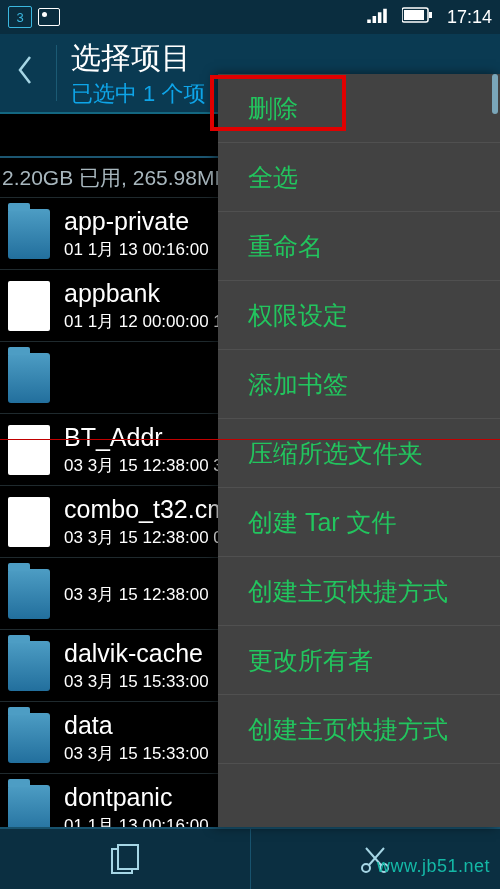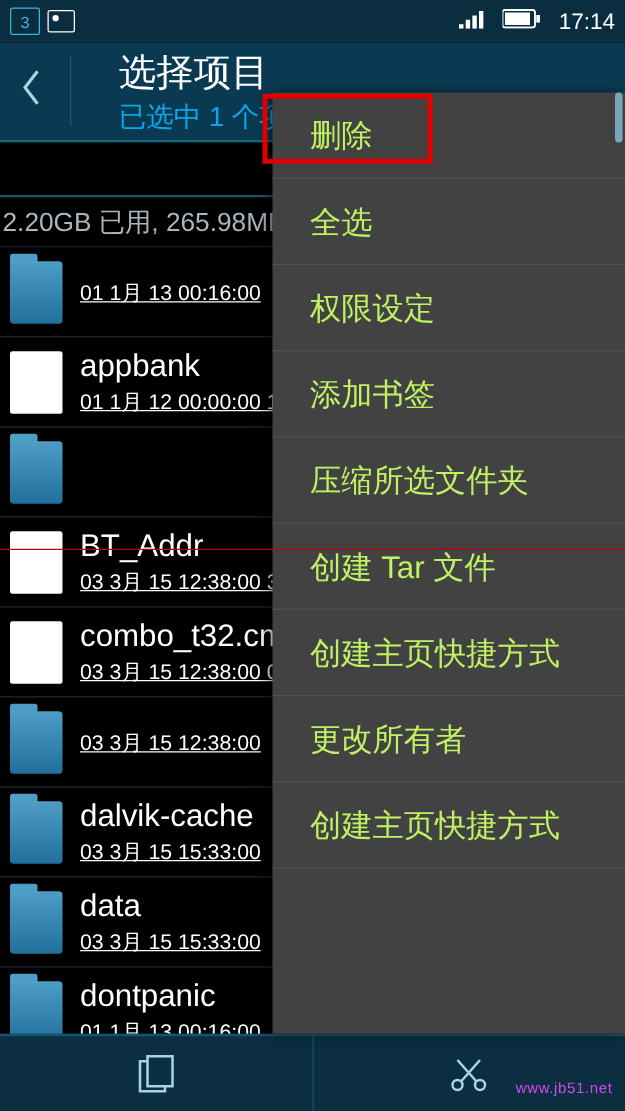--- a/index.html
+++ b/index.html
@@ -6,41 +6,41 @@
   body { width: 500px; height: 889px; background: #000; color: #fff; overflow: hidden; position: relative; }
   .status-bar { height: 34px; background: #0a2d3f; display: flex; align-items: center; justify-content: space-between; padding: 0 8px; font-size: 18px; }
   .status-left { display: flex; align-items: center; gap: 6px; }
   .status-right { display: flex; align-items: center; gap: 15px; }
   .badge-3 { width: 24px; height: 22px; border: 1.5px solid #3bb7df; border-radius: 2px; display: flex; align-items: center; justify-content: center; font-size: 13px; color: #3bb7df; position: relative; }
   .pic-icon { width: 22px; height: 18px; border: 1.5px solid #fff; border-radius: 2px; position: relative; }
   .pic-icon::after { content:""; position:absolute; top:3px; left:3px; width:5px; height:5px; border-radius:50%; background:#fff; }
   .header { height: 80px; background: #0a3a52; display: flex; align-items: center; padding: 0 10px; border-bottom: 2px solid #136781; }
   .back-chevron { width: 32px; font-size: 36px; color: #97c8d9; font-weight: 300; padding-left:6px; }
   .divider-v { width: 1px; height: 56px; background: #1b5a74; margin: 0 14px; }
-  .title-block { display: flex; flex-direction: column; margin-left: 24px; }
+  .title-block { display: flex; flex-direction: column; }
   .title-main { font-size: 30px; font-weight: 300; color: #ffffff; }
   .title-sub { font-size: 22px; font-weight: 300; color: #0ea5e9; }
   .tabs { display: flex; height: 44px; background: #000; border-bottom: 2px solid #1c5671; }
   .tab { flex: 1; display: flex; align-items: center; justify-content: center; font-size: 20px; font-weight: bold; color: #fff; }
   .storage { height: 40px; background: #000; color: #a8b7be; font-size: 21px; display:flex; align-items:center; padding-left:2px; border-bottom:1px solid #1f2a2e; }
   .file-list { background: #000; }
   .file-item { display: flex; align-items: center; padding: 6px 10px 6px 8px; border-bottom: 1px solid #1f2a2e; height: 72px; position:relative; }
   .icon-folder, .icon-file { width: 42px; height: 50px; margin-right: 14px; flex-shrink:0; }
   .icon-folder { background: linear-gradient(180deg,#4d9dc4,#226f9d); border-radius:3px; position:relative; }
   .icon-folder::before { content:""; position:absolute; top:-6px; left:0; width:22px; height:8px; background:#4d9dc4; border-radius:2px 2px 0 0; }
   .icon-file { background:#fff; border-radius:2px; }
   .file-text { display:flex; flex-direction:column; min-width:0; }
   .file-name { font-size: 25px; font-weight: 400; color:#fff; white-space:nowrap; overflow:hidden; }
-  .file-meta { font-size: 17px; color:#fff; margin-top:2px;text-decoration:underline; }
+  .file-meta { font-size: 17px; color:#fff; margin-top:2px; }
   .bottom-bar { position:absolute; bottom:0; left:0; right:0; height:62px; background:#0b2f41; display:flex; align-items:center; border-top:2px solid #18536e; }
   .bottom-btn { flex:1; display:flex; align-items:center; justify-content:center; height:100%; border-right:1px solid #18536e; color:#a6d6e5; }
   .bottom-btn:last-child { border-right:none; }
-  .watermark { position:absolute; bottom:12px; right:10px; font-size:12px; color:#d946ef; letter-spacing:0.5px; pointer-events:none;margin-left:44px; }
+  .watermark { position:absolute; bottom:12px; right:10px; font-size:18px; color:#14b8a6; letter-spacing:0.5px; pointer-events:none;margin-left:44px; }
   .context-menu { position:absolute; top:74px; right:0; width:282px; bottom:62px; background:#424242; display:flex; flex-direction:column; box-shadow:-4px 0 10px rgba(0,0,0,0.5); }
-  .menu-item { height:69px; display:flex; align-items:center; padding-left:30px; font-size:25px; font-weight:300; color:#bef264; border-bottom:1px solid #505050; }
+  .menu-item { height:69px; display:flex; align-items:center; padding-left:30px; font-size:25px; font-weight:300; color:#22c55e; border-bottom:1px solid #505050; }
   .red-box { position:absolute; top:75px; left:210px; width:136px; height:56px; border:4px solid #e00000; pointer-events:none; }
   .red-line { position:absolute; top:439px; left:0; right:0; height:1px; background:#c00000; pointer-events:none; }
   .scroll-handle { position:absolute; right:2px; top:74px; width:6px; height:40px; background:#7aa6b9; border-radius:3px; }
 </style>
 </head>
 <body>
 
 <div class="status-bar">
   <div class="status-left">
     <span class="badge-3">3</span>
@@ -79,20 +79,21 @@
 <div class="tabs">
   <div class="tab">DATA</div>
 </div>
 
 <div class="storage">2.20GB 已用, 265.98MB 可</div>
 
 <div class="file-list" id="file-list">
     <div class="file-item">
       <div class="icon-folder"></div>
       <div class="file-text">
+        <div class="file-name">app-private</div>
         <div class="file-meta">01 1月 13 00:16:00</div>
       </div>
     </div>
     <div class="file-item">
       <div class="icon-file"></div>
       <div class="file-text">
         <div class="file-name">appbank</div>
         <div class="file-meta">01 1月 12 00:00:00  1</div>
       </div>
     </div>
@@ -162,20 +163,21 @@
         <circle cx="26" cy="24" r="4" stroke="#a6d6e5" stroke-width="2" fill="none"></circle>
         <path d="M11 21 L26 4 M23 21 L8 4" stroke="#a6d6e5" stroke-width="2"></path>
       </svg>
   </div>
 </div>
 <div class="watermark">www.jb51.net</div>
 
 <div class="context-menu" id="context-menu">
     <div class="menu-item">删除</div>
     <div class="menu-item">全选</div>
+    <div class="menu-item">重命名</div>
     <div class="menu-item">权限设定</div>
     <div class="menu-item">添加书签</div>
     <div class="menu-item">压缩所选文件夹</div>
     <div class="menu-item">创建 Tar 文件</div>
     <div class="menu-item">创建主页快捷方式</div>
     <div class="menu-item">更改所有者</div>
     <div class="menu-item">创建主页快捷方式</div>
   </div>
 
 <div class="red-box"></div>

